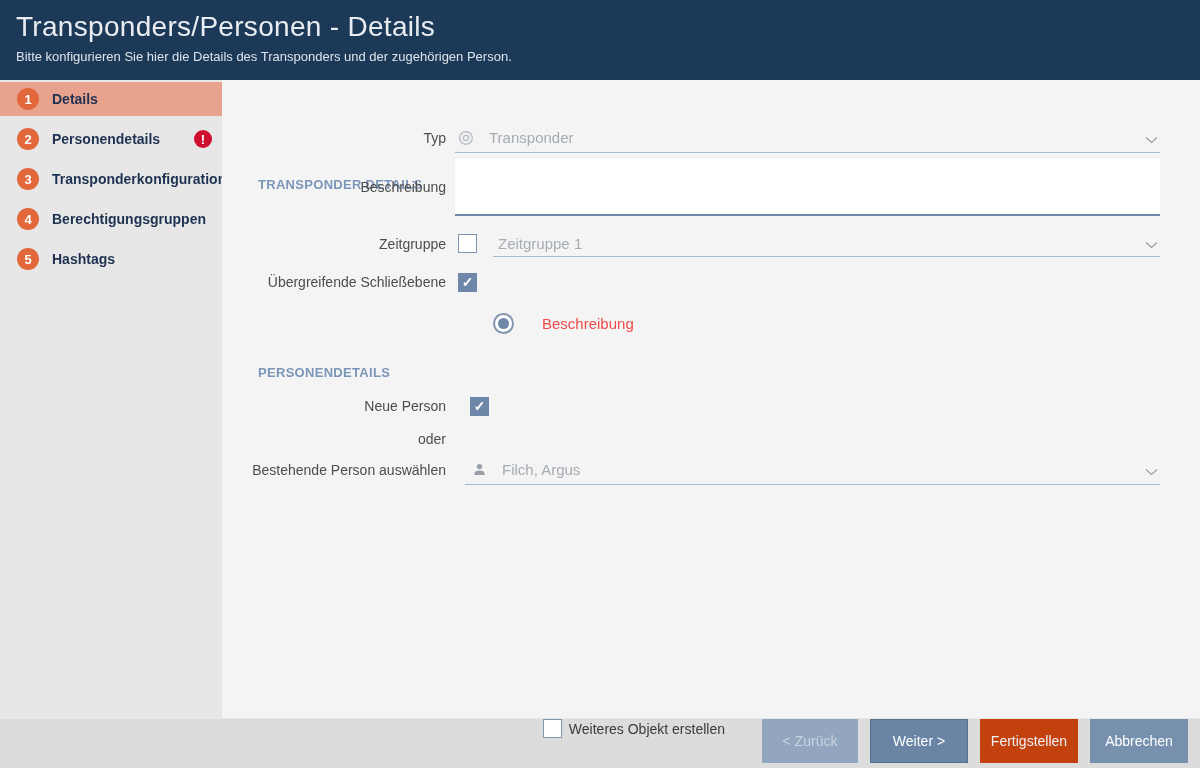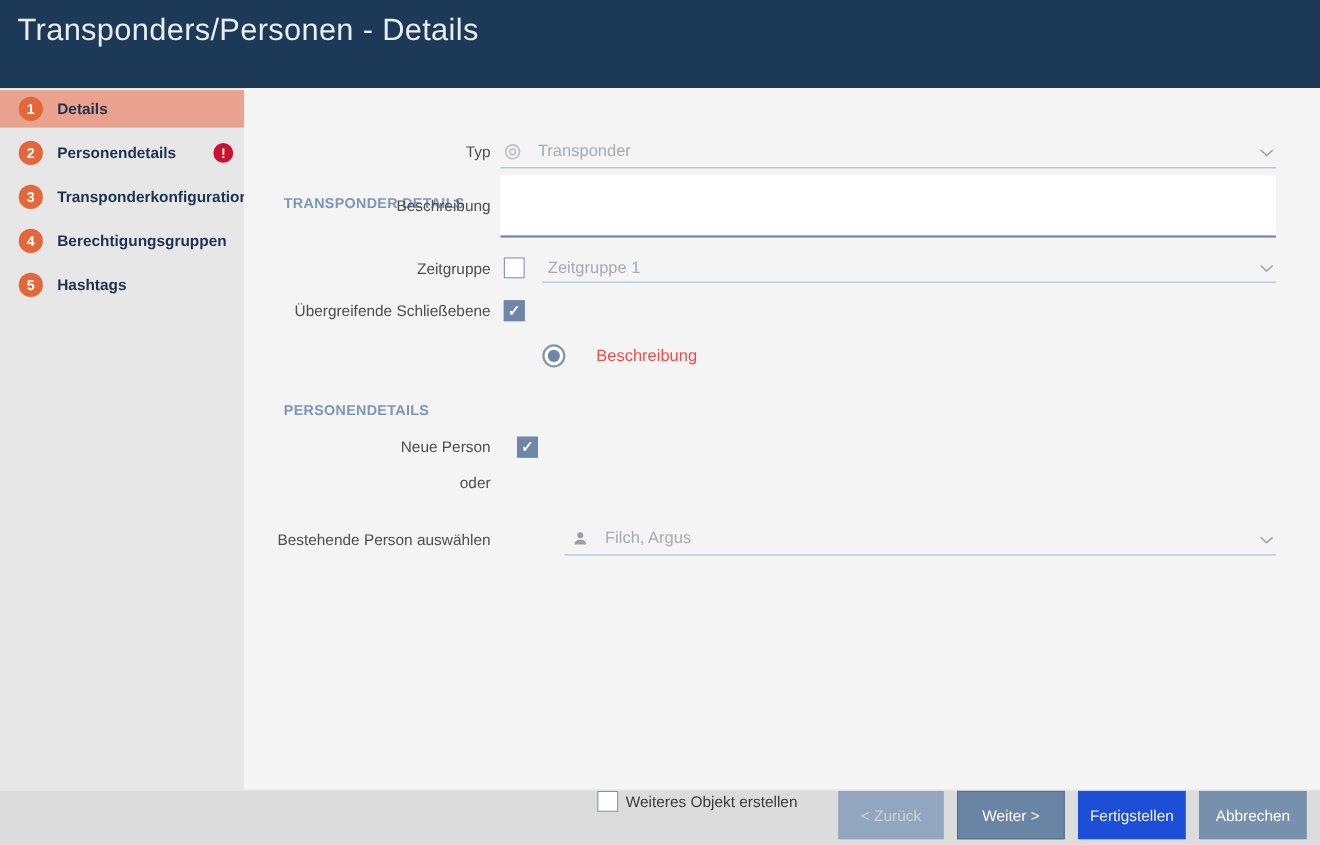--- a/index.html
+++ b/index.html
@@ -106,28 +106,29 @@
   }
   .footer .cb-group { display:flex; align-items:center; margin-right:25px; }
   .footer .cb-group .cb-label { font-size:14px; color:#3a3a3a; margin-left:7px; }
   .btn {
     height:44px; margin-left:12px; border:none; cursor:pointer;
     font-family:"Liberation Sans", sans-serif; font-size:14px;
     display:flex; align-items:center; justify-content:center;
   }
   .btn-zurueck { width:96px; background:#92a6bf; color:#c9d3e0; }
   .btn-weiter { width:98px; background:#6a84a6; color:#ffffff; border:1px solid #55708f; }
-  .btn-fertig { width:98px; background:#1d4ed8; color:#eef1f6; }
+  .btn-fertig { width:98px; background:#c2410c; color:#eef1f6; }
   .btn-abbrechen { width:98px; background:#7690ae; color:#ffffff; }
 </style>
 </head>
 <body>
 
 <div class="header">
   <div class="title">Transponders/Personen - Details</div>
+  <div class="subtitle">Bitte konfigurieren Sie hier die Details des Transponders und der zugehörigen Person.</div>
 </div>
 
 <div class="sidebar">
   <div class="step active">
     <div class="num">1</div>
     <div class="lbl">Details</div>
   </div>
   <div class="step">
     <div class="num">2</div>
     <div class="lbl">Personendetails</div>
@@ -206,21 +207,21 @@
 
   <div class="row" style="top:350px; height:18px;">
     <div class="flabel">oder</div>
   </div>
 
   <div class="row" style="top:315px; height:22px;">
     <div class="flabel">Neue Person</div>
     <div class="checkbox checked" style="margin-left:15px;"></div>
   </div>
 
-  <div class="row" style="top:395px; height:30px;gap:48px;">
+  <div class="row" style="top:375px; height:30px;">
     <div class="flabel">Bestehende Person auswählen</div>
     <div class="fieldline" style="margin-left:10px;">
       <span style="margin-left:7px; display:flex;">
         <svg width="15" height="15" viewBox="0 0 15 15">
           <circle cx="7.5" cy="4.6" r="2.7" fill="#9aa0a8"></circle>
           <path d="M2.2 13 Q2.2 8.6 7.5 8.6 Q12.8 8.6 12.8 13 Z" fill="#9aa0a8"></path>
         </svg>
       </span>
       <span class="ghost" style="margin-left:15px;">Filch, Argus</span>
       <span class="chev">

